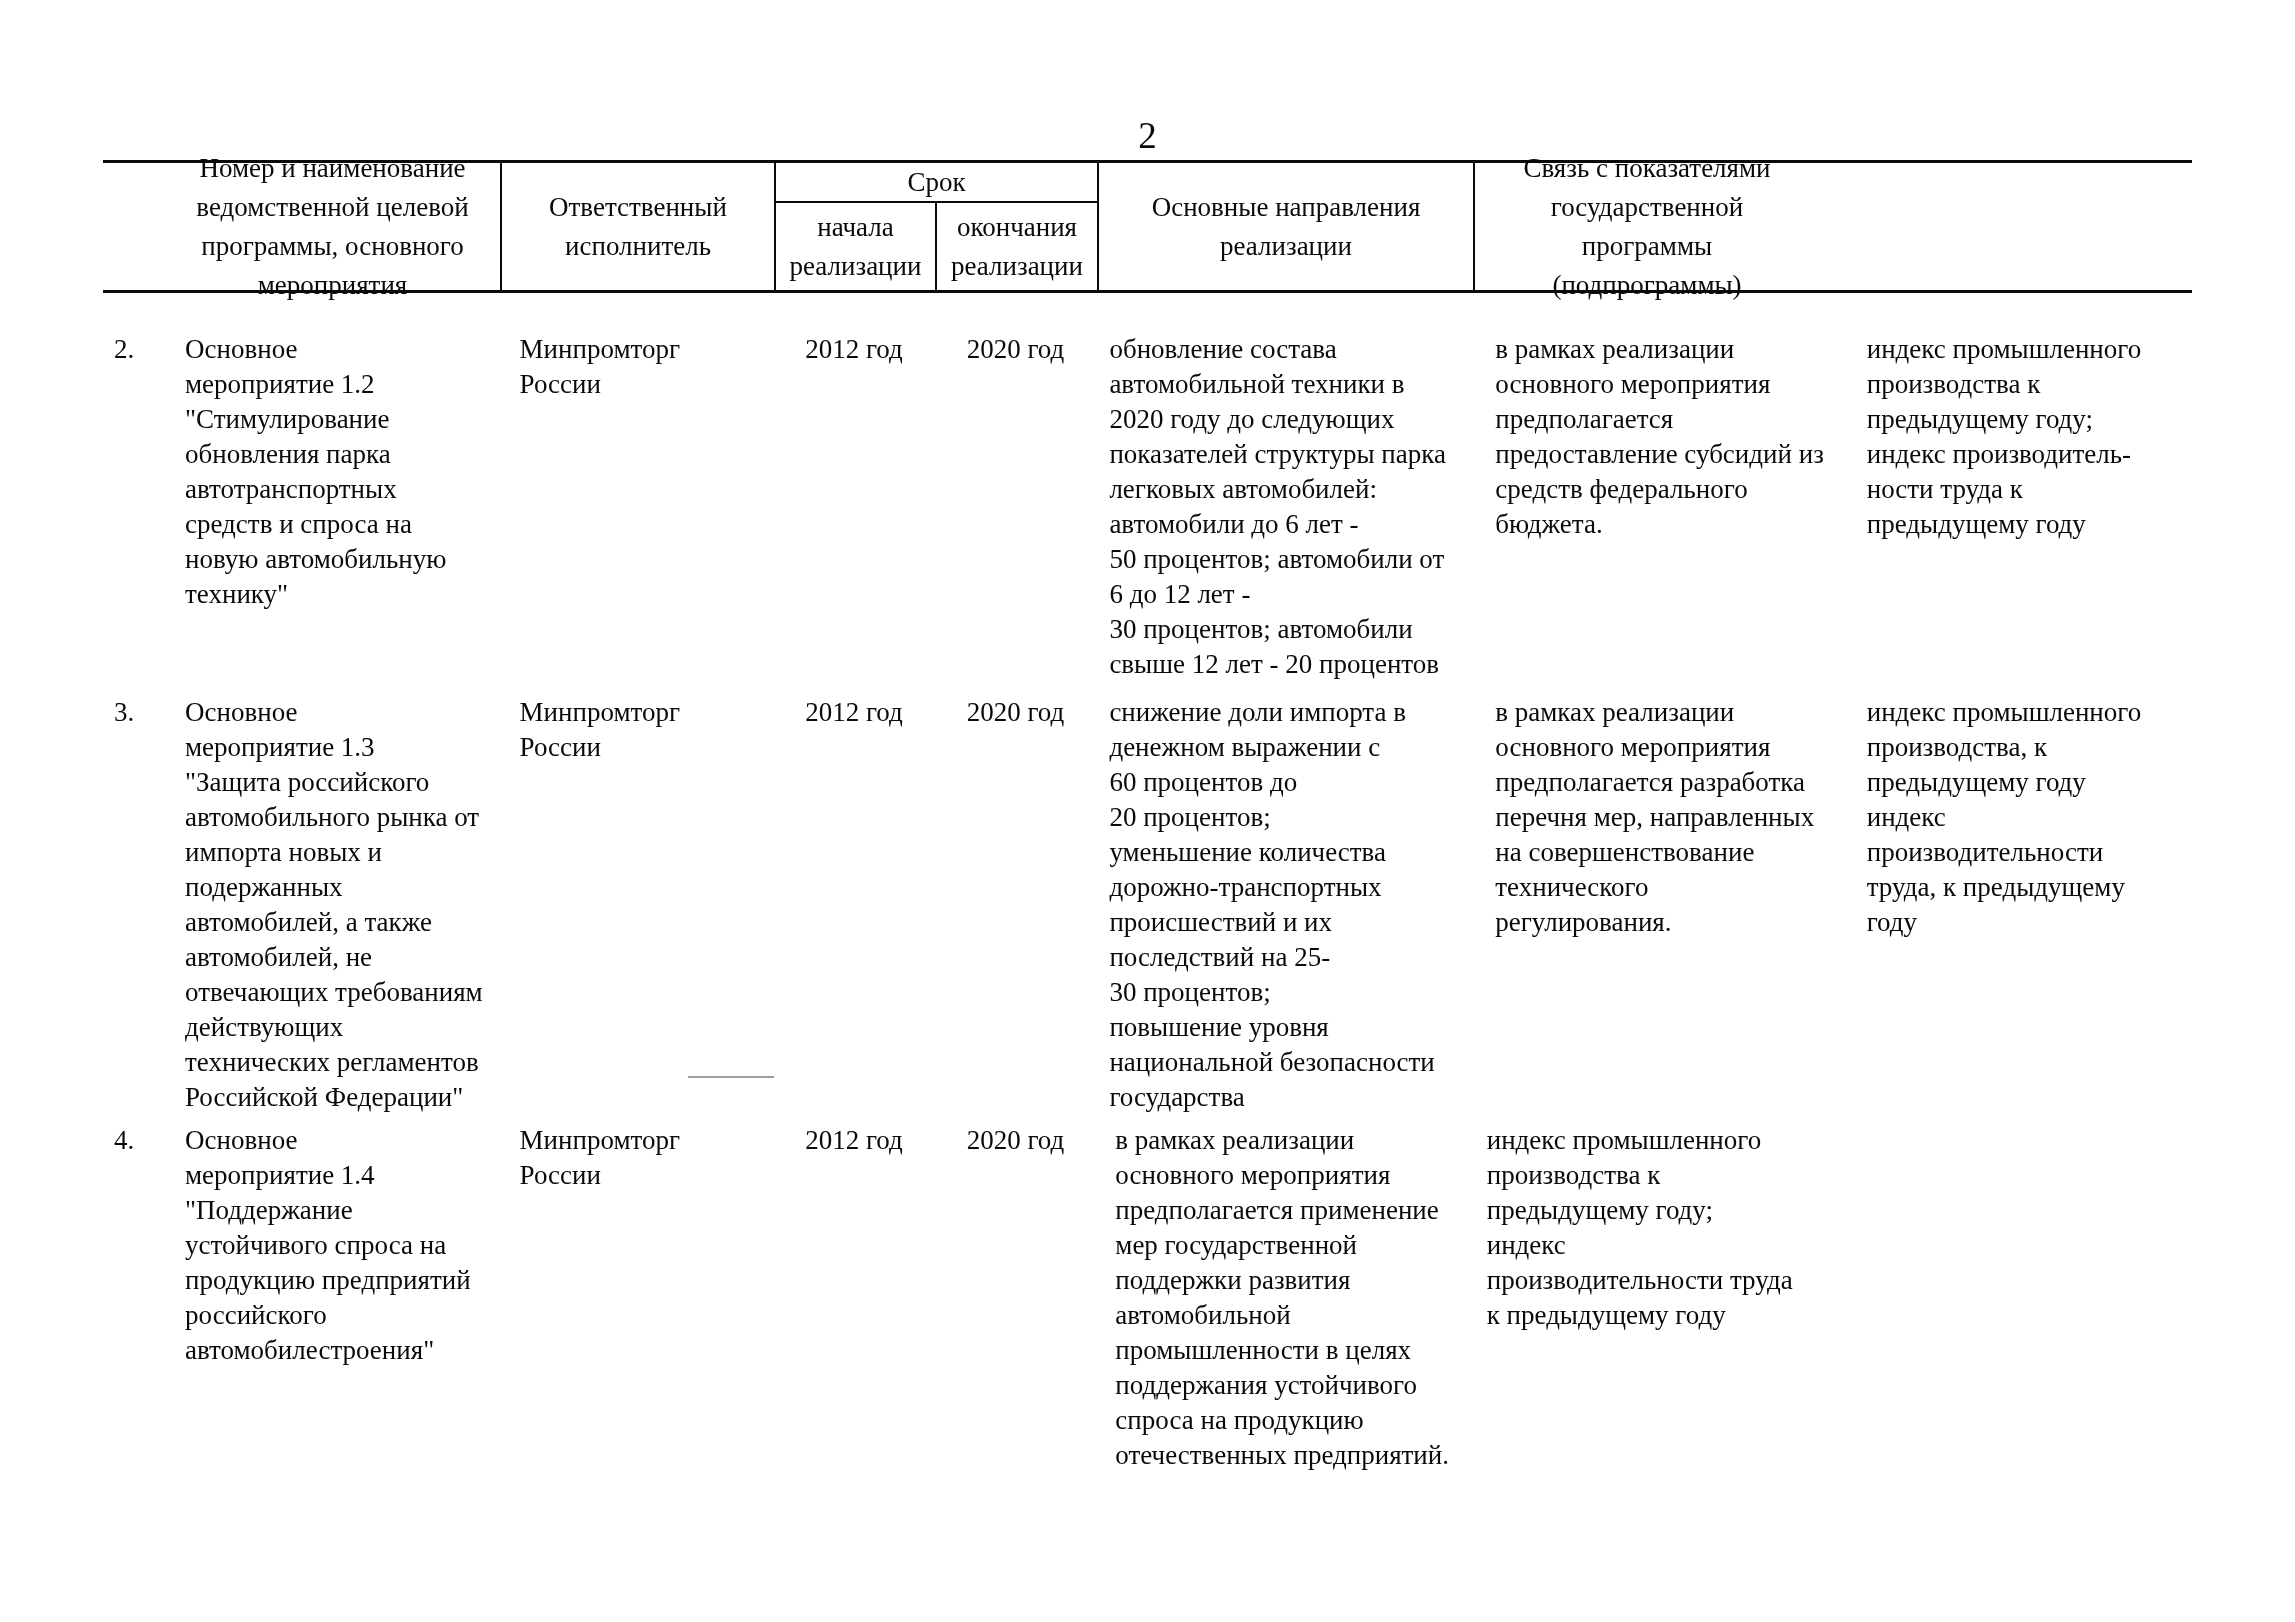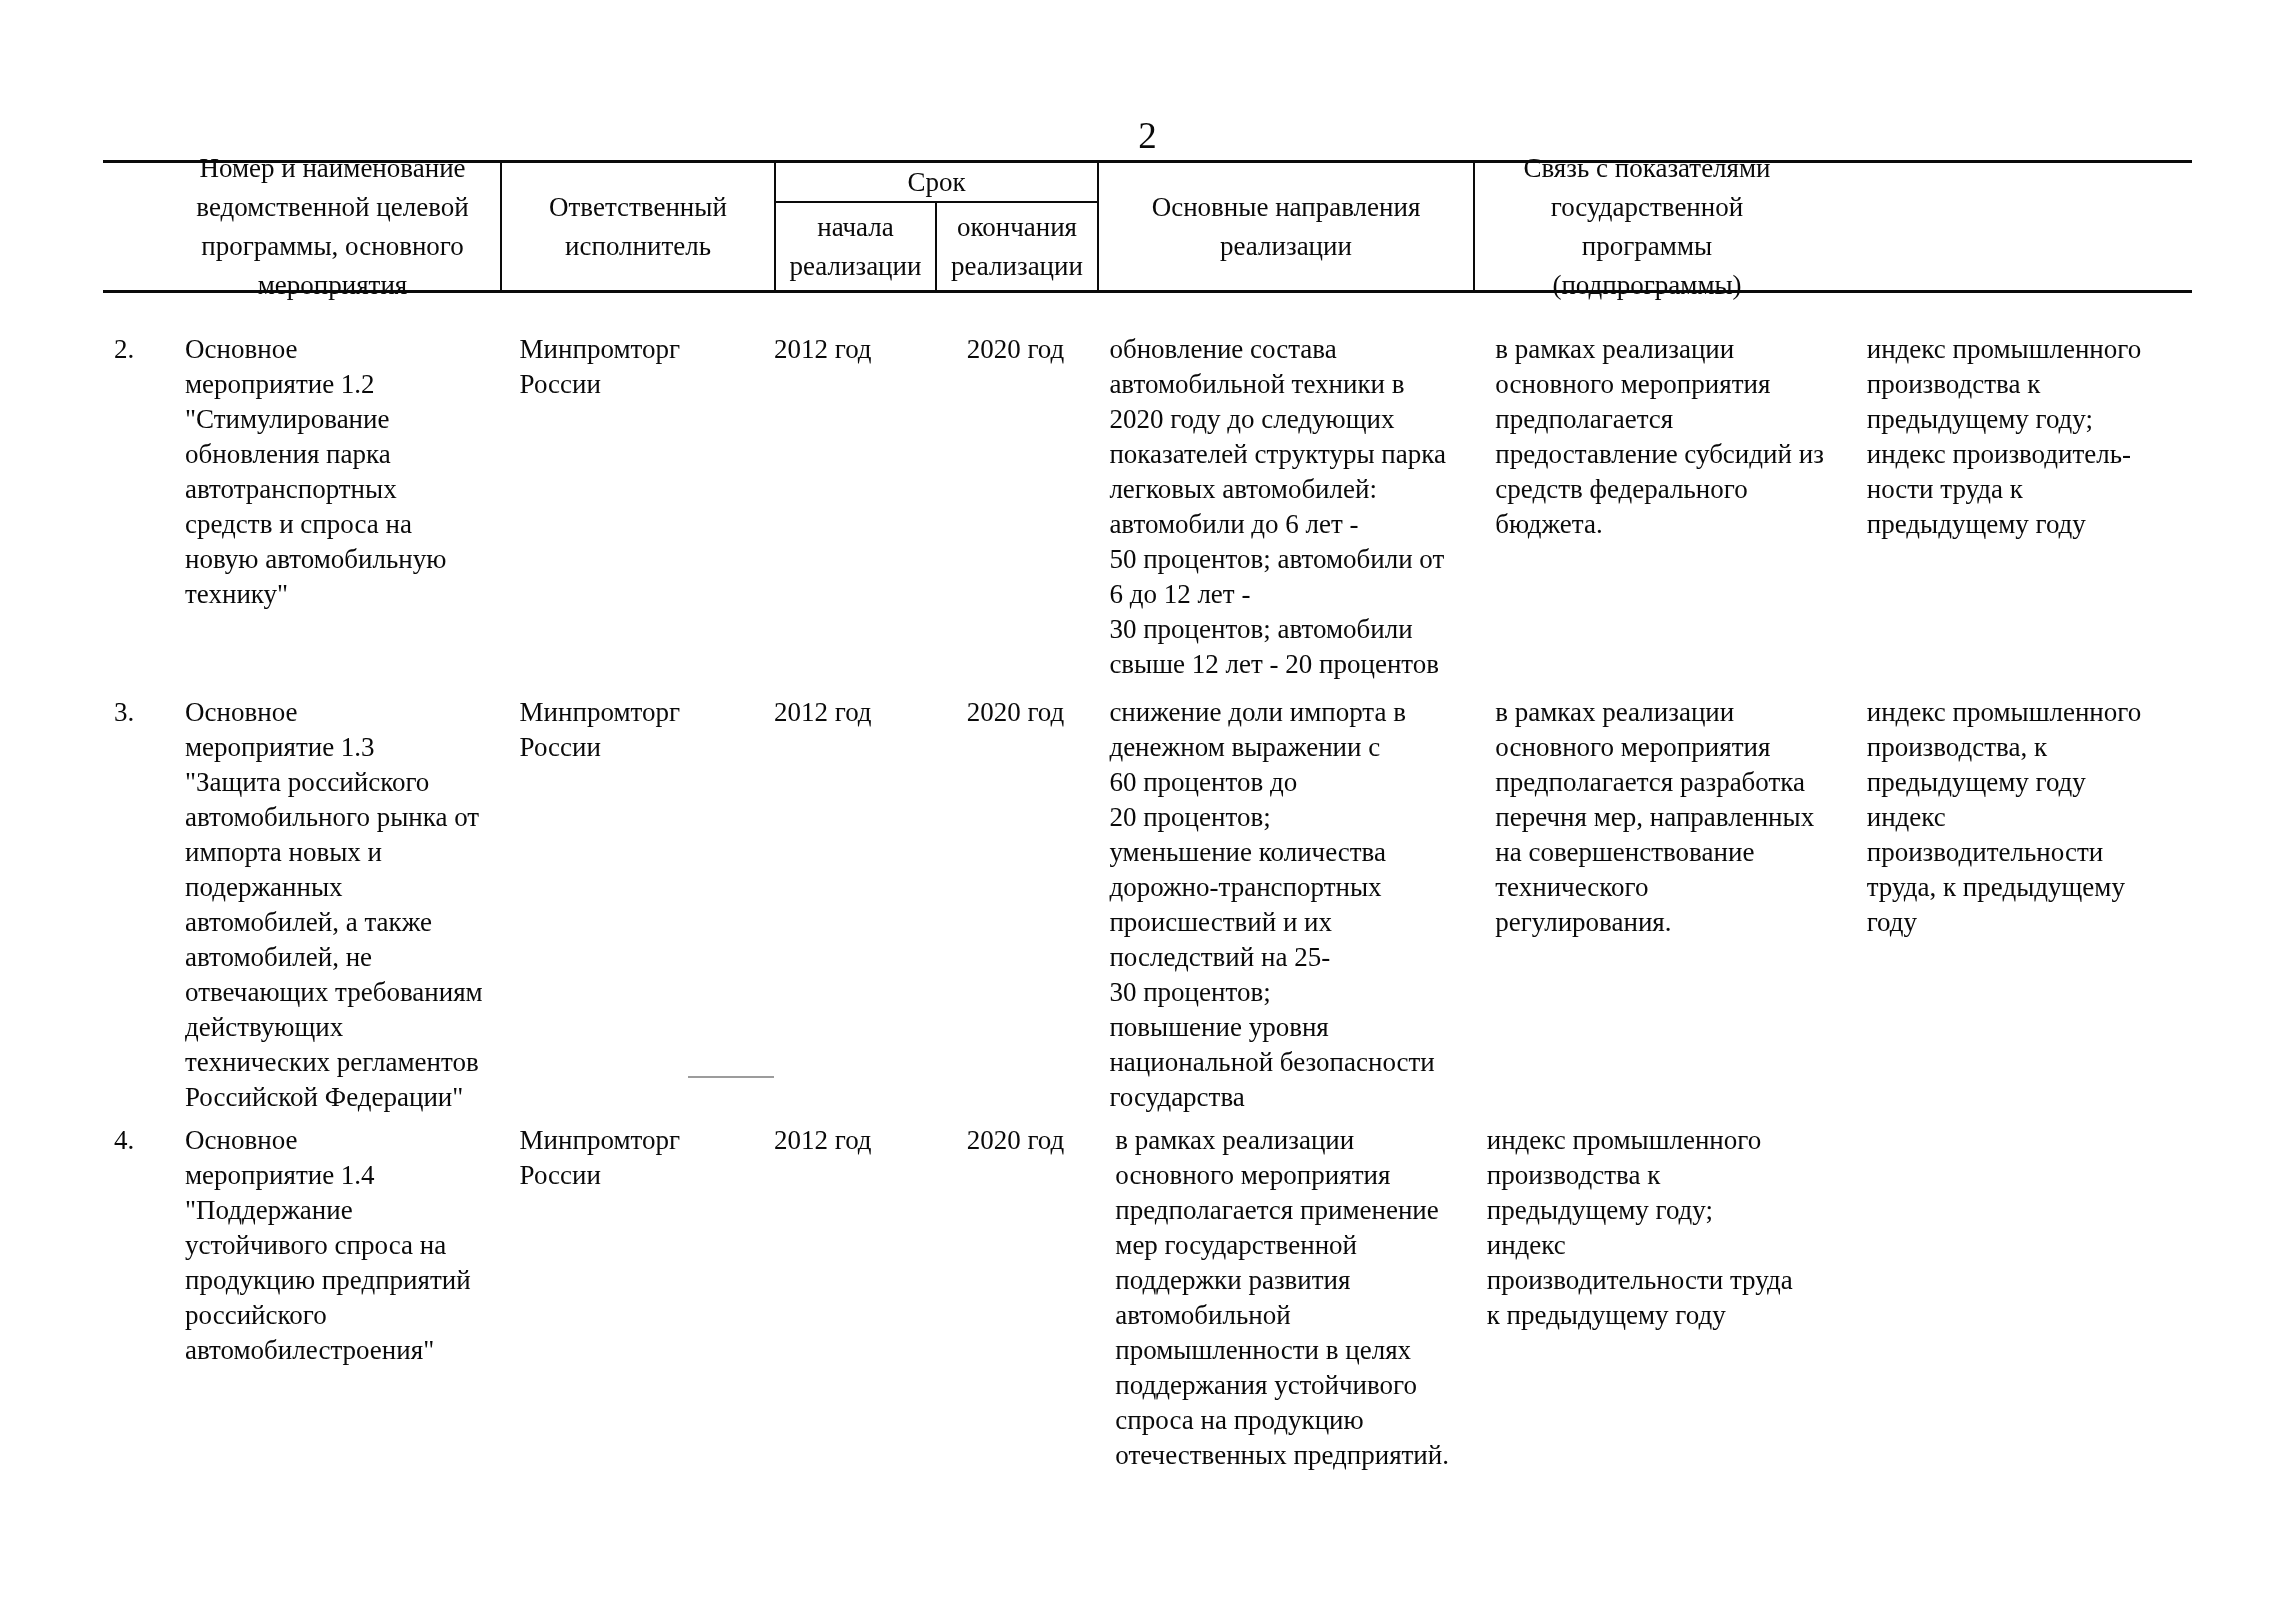--- a/index.html
+++ b/index.html
@@ -47,21 +47,21 @@
     font-size:27px;line-height:35px;
   }
   .row-2{top:332px;}
   .row-3{top:695px;}
   .row-4{top:1123px;}
   .bcell{box-sizing:border-box;flex:0 0 auto;white-space:pre-line;text-align:left;}
   .b-c1{width:397px;padding-left:11px;display:flex;flex-direction:row;}
   .b-num{width:71px;flex:0 0 auto;}
   .b-name{flex:1 1 auto;padding-right:5.2px;white-space:pre-line;}
   .b-c2{width:274px;padding-left:19.6px;}
-  .b-c3{width:160px;}
+  .b-c3{width:160px;text-align:center;}
   .b-c4{width:163px;text-align:center;}
   .b-c5{width:380px;padding-left:12.4px;}
   .b-c6{width:376px;padding-left:18.3px;}
   .b-c7{width:338px;padding-left:13.7px;}
   
   .artifact{
     position:absolute;left:688px;top:1076px;width:86px;height:2px;
     background:#4a4a4a;opacity:.55;
   }
 </style>

